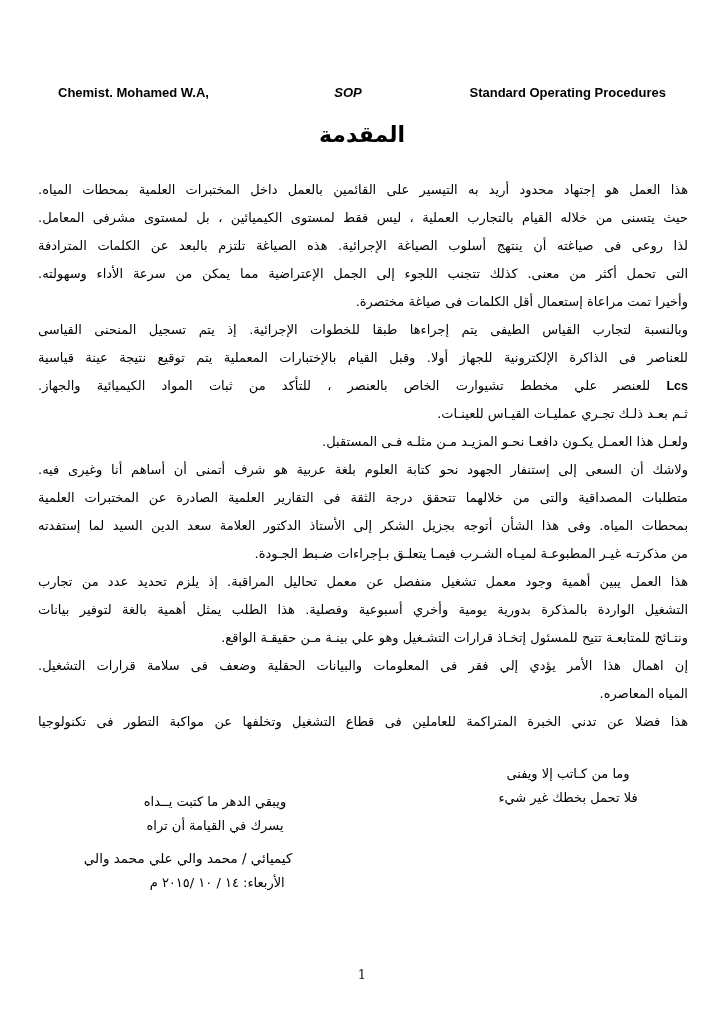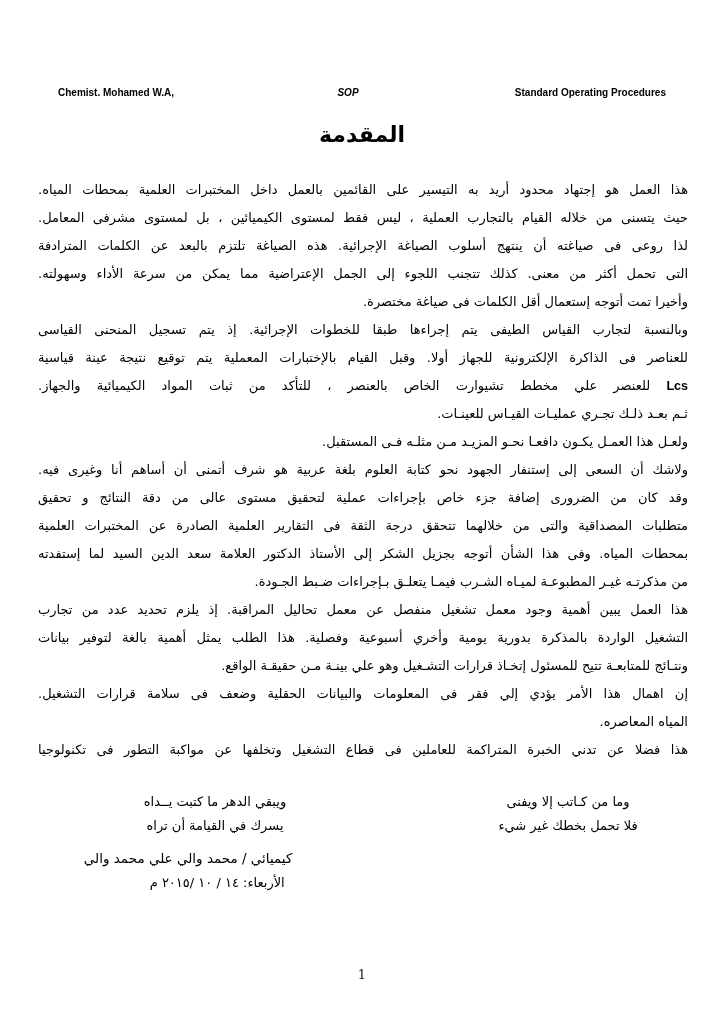--- a/index.html
+++ b/index.html
@@ -15,21 +15,21 @@
     box-sizing: border-box;
   }
   
   .hdr {
     direction: ltr;
     display: flex;
     align-items: flex-end;
     padding: 86px 58px 0 58px;
     font-family: "Liberation Sans", "DejaVu Sans", sans-serif;
     font-weight: bold;
-    font-size: 10px;
+    font-size: 13px;
     line-height: 14px;
   }
   .hdr .h-left  { flex: 1; text-align: left; }
   .hdr .h-mid   { flex: 0 0 auto; text-align: center; transform: translateX(-14px); font-style: italic; }
   .hdr .h-right { flex: 1; text-align: right; }
   
   .doc-title {
     direction: rtl;
     text-align: center;
     font-size: 22px;
@@ -60,21 +60,21 @@
   
   .poem {
     direction: rtl;
     display: flex;
     padding: 0 40px;
     margin-top: 26px;
     font-size: 13px;
   }
   .poem-col { width: 50%; box-sizing: border-box; text-align: center; }
   .poem-col.first  { padding-left: 90px; }  
-  .poem-col.second { padding-left: 28px; }  
+  .poem-col.second { padding-left: 28px; margin-top: 28px; }  
   .poem-col div { height: 24px; line-height: 24px; white-space: nowrap; }
   
   .sig-wrap, .date-wrap { direction: rtl; padding: 0 40px; }
   .sig {
     width: 46%;
     margin-inline-start: auto;
     margin-inline-end: 0;
     text-align: center;
     font-size: 13.5px;
     margin-top: 12px;
@@ -111,28 +111,27 @@
     <span class="h-right">Standard Operating Procedures</span>
   </div>
 
   <div class="doc-title">المقدمة</div>
 
   <div class="body-block">
       <div class="bline just">هذا العمل هو إجتهاد محدود أريد به التيسير على القائمين بالعمل داخل المختبرات العلمية بمحطات المياه.</div>
       <div class="bline just">حيث يتسنى من خلاله القيام بالتجارب العملية ، ليس فقط لمستوى الكيميائين ، بل لمستوى مشرفى المعامل.</div>
       <div class="bline just">لذا روعى فى صياغته أن ينتهج أسلوب الصياغة الإجرائية. هذه الصياغة تلتزم بالبعد عن الكلمات المترادفة</div>
       <div class="bline just">التى تحمل أكثر من معنى. كذلك تتجنب اللجوء إلى الجمل الإعتراضية مما يمكن من سرعة الأداء وسهولته.</div>
-      <div class="bline endline">وأخيرا تمت أتوجه إستعمال أقل الكلمات فى صياغة مختصرة.</div>
+      <div class="bline endline">وأخيرا تمت مراعاة إستعمال أقل الكلمات فى صياغة مختصرة.</div>
       <div class="bline just">وبالنسبة لتجارب القياس الطيفى يتم إجراءها طبقا للخطوات الإجرائية. إذ يتم تسجيل المنحنى القياسى</div>
       <div class="bline just">للعناصر فى الذاكرة الإلكترونية للجهاز أولا. وقبل القيام بالإختبارات المعملية يتم توقيع نتيجة عينة قياسية</div>
       <div class="bline just"><b>Lcs</b> للعنصر علي مخطط تشيوارت الخاص بالعنصر ، للتأكد من ثبات المواد الكيميائية والجهاز.</div>
       <div class="bline endline">ثـم بعـد ذلـك تجـري عمليـات القيـاس للعينـات.</div>
       <div class="bline endline">ولعـل هذا العمـل يكـون دافعـا نحـو المزيـد مـن مثلـه فـى المستقبل.</div>
       <div class="bline just">ولاشك أن السعى إلى إستنفار الجهود نحو كتابة العلوم بلغة عربية هو شرف أتمنى أن أساهم أنا وغيرى فيه.</div>
-      <div class="bline just">وقد كان من الضرورى إضافة جزء خاص بإجراءات عملية لتحقيق مستوى عالى من دقة النتائج و تحقيق</div>
       <div class="bline just">متطلبات المصداقية والتى من خلالهما تتحقق درجة الثقة فى التقارير العلمية الصادرة عن المختبرات العلمية</div>
       <div class="bline just">بمحطات المياه. وفى هذا الشأن أتوجه بجزيل الشكر إلى الأستاذ الدكتور العلامة سعد الدين السيد لما إستفدته</div>
       <div class="bline endline">من مذكرتـه غيـر المطبوعـة لميـاه الشـرب فيمـا يتعلـق بـإجراءات ضـبط الجـودة.</div>
       <div class="bline just">هذا العمل يبين أهمية وجود معمل تشغيل منفصل عن معمل تحاليل المراقبة. إذ يلزم تحديد عدد من تجارب</div>
       <div class="bline just">التشغيل الواردة بالمذكرة بدورية يومية وأخري أسبوعية وفصلية. هذا الطلب يمثل أهمية بالغة لتوفير بيانات</div>
       <div class="bline endline">ونتـائج للمتابعـة تتيح للمسئول إتخـاذ قرارات التشـغيل وهو علي بينـة مـن حقيقـة الواقع.</div>
       <div class="bline just">إن اهمال هذا الأمر يؤدي إلي فقر فى المعلومات والبيانات الحقلية وضعف فى سلامة قرارات التشغيل.</div>
       <div class="bline endline">المياه المعاصره.</div>
       <div class="bline just">هذا فضلا عن تدني الخبرة المتراكمة للعاملين فى قطاع التشغيل وتخلفها عن مواكبة التطور فى تكنولوجيا</div>
     </div>

